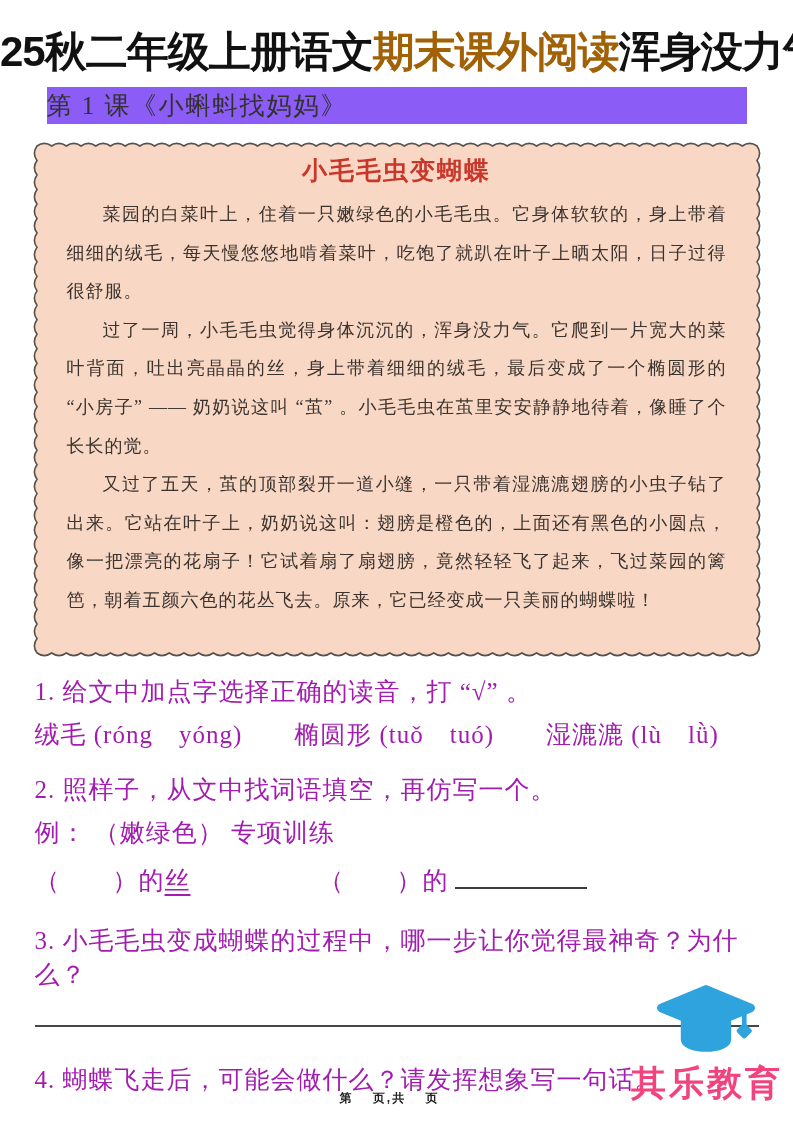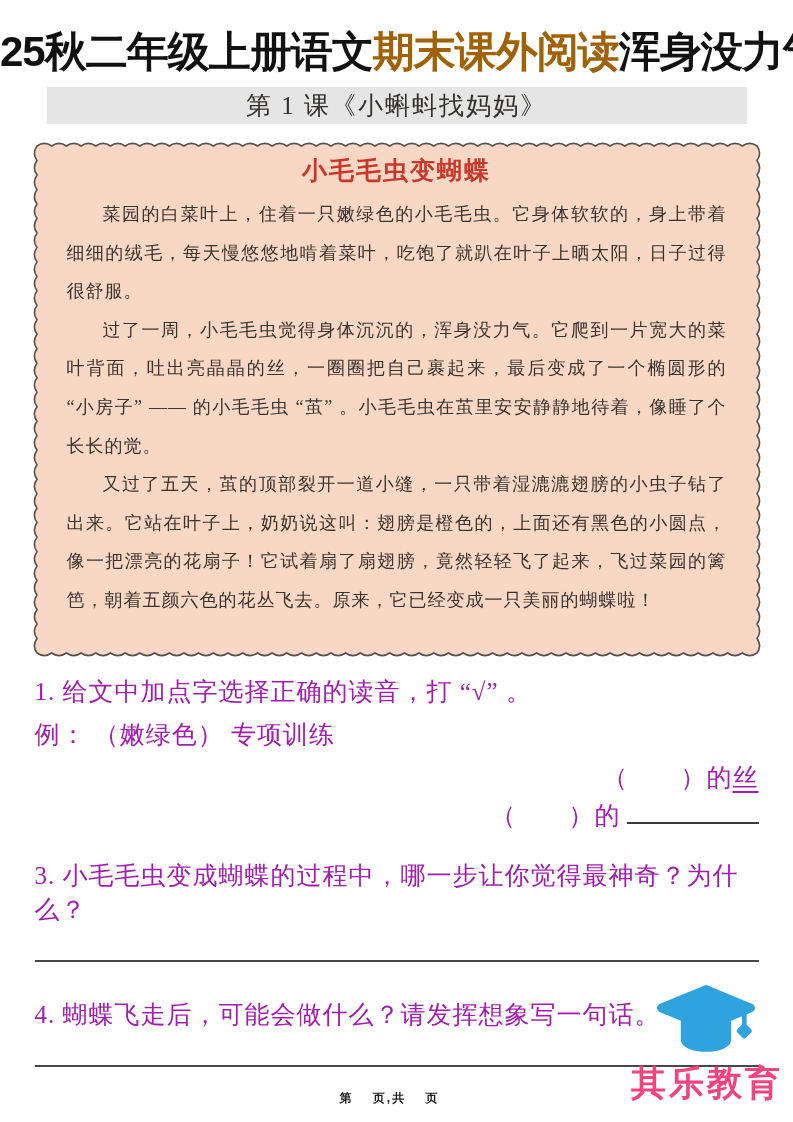--- a/index.html
+++ b/index.html
@@ -21,22 +21,22 @@
     font-size:42px;
     font-weight:900;
     letter-spacing:-1px;
     color:#111111;
     white-space:nowrap;
   }
   .main-title .accent { color:#a16207; }
   .lesson-banner {
     width:700px; height:37px;
     margin:7px auto 0 auto;
-    background:#e5e5e5;
-    text-align:center;
+    background:#8b5cf6;
+    text-align:left;
     line-height:37px;
     font-size:25px;
     color:#33312e;
     letter-spacing:2px;
   }
   
   .story-box {
     position:relative;
     width:730px; height:517px;
     margin:17px auto;
@@ -67,21 +67,21 @@
     width:724px;
     margin:0 auto 0 auto;
     font-size:25px;
     color:#a21caf;
     letter-spacing:1px;
   }
   .q-text { line-height:34px; }
   .q1-options { margin-top:9px; line-height:34px; }
   .q2 { margin-top:21px; }
   .q2-example { margin-top:9px; }
-  .q2-blanks { margin-top:10px; display:flex; align-items:flex-end;flex-direction:column; }
+  .q2-blanks { margin-top:10px; display:flex; align-items:flex-end; }
   .q2-blanks .grp { white-space:nowrap; }
   .q2-blanks .gap1 { width:58px; } .q2-blanks .gap2 { width:70px; }
   .underlined { text-decoration:underline; text-underline-offset:5px; }
   .write-blank {
     display:inline-block;
     width:132px; height:30px;
     border-bottom:2px solid #3a3a3a;
     margin-left:6px;
   }
   .q3 { margin-top:27px; }
@@ -135,29 +135,31 @@
 
   <div class="lesson-banner">第 1 课《小蝌蚪找妈妈》</div>
 
   <div class="story-box">
     <svg class="border-svg" width="730" height="517" viewBox="0 0 730 517" aria-hidden="true">
       <path id="wavy-path" fill="#f8d7c4" stroke="#57504b" stroke-width="1.6" d="M 5 5 q 7.346938775510204 -5.2 14.693877551020408 0 q 7.346938775510204 -5.2 14.693877551020408 0 q 7.346938775510204 -5.2 14.693877551020408 0 q 7.346938775510204 -5.2 14.693877551020408 0 q 7.346938775510204 -5.2 14.693877551020408 0 q 7.346938775510204 -5.2 14.693877551020408 0 q 7.346938775510204 -5.2 14.693877551020408 0 q 7.346938775510204 -5.2 14.693877551020408 0 q 7.346938775510204 -5.2 14.693877551020408 0 q 7.346938775510204 -5.2 14.693877551020408 0 q 7.346938775510204 -5.2 14.693877551020408 0 q 7.346938775510204 -5.2 14.693877551020408 0 q 7.346938775510204 -5.2 14.693877551020408 0 q 7.346938775510204 -5.2 14.693877551020408 0 q 7.346938775510204 -5.2 14.693877551020408 0 q 7.346938775510204 -5.2 14.693877551020408 0 q 7.346938775510204 -5.2 14.693877551020408 0 q 7.346938775510204 -5.2 14.693877551020408 0 q 7.346938775510204 -5.2 14.693877551020408 0 q 7.346938775510204 -5.2 14.693877551020408 0 q 7.346938775510204 -5.2 14.693877551020408 0 q 7.346938775510204 -5.2 14.693877551020408 0 q 7.346938775510204 -5.2 14.693877551020408 0 q 7.346938775510204 -5.2 14.693877551020408 0 q 7.346938775510204 -5.2 14.693877551020408 0 q 7.346938775510204 -5.2 14.693877551020408 0 q 7.346938775510204 -5.2 14.693877551020408 0 q 7.346938775510204 -5.2 14.693877551020408 0 q 7.346938775510204 -5.2 14.693877551020408 0 q 7.346938775510204 -5.2 14.693877551020408 0 q 7.346938775510204 -5.2 14.693877551020408 0 q 7.346938775510204 -5.2 14.693877551020408 0 q 7.346938775510204 -5.2 14.693877551020408 0 q 7.346938775510204 -5.2 14.693877551020408 0 q 7.346938775510204 -5.2 14.693877551020408 0 q 7.346938775510204 -5.2 14.693877551020408 0 q 7.346938775510204 -5.2 14.693877551020408 0 q 7.346938775510204 -5.2 14.693877551020408 0 q 7.346938775510204 -5.2 14.693877551020408 0 q 7.346938775510204 -5.2 14.693877551020408 0 q 7.346938775510204 -5.2 14.693877551020408 0 q 7.346938775510204 -5.2 14.693877551020408 0 q 7.346938775510204 -5.2 14.693877551020408 0 q 7.346938775510204 -5.2 14.693877551020408 0 q 7.346938775510204 -5.2 14.693877551020408 0 q 7.346938775510204 -5.2 14.693877551020408 0 q 7.346938775510204 -5.2 14.693877551020408 0 q 7.346938775510204 -5.2 14.693877551020408 0 q 7.346938775510204 -5.2 14.693877551020408 0 q 5.2 7.242857142857143 0 14.485714285714286 q 5.2 7.242857142857143 0 14.485714285714286 q 5.2 7.242857142857143 0 14.485714285714286 q 5.2 7.242857142857143 0 14.485714285714286 q 5.2 7.242857142857143 0 14.485714285714286 q 5.2 7.242857142857143 0 14.485714285714286 q 5.2 7.242857142857143 0 14.485714285714286 q 5.2 7.242857142857143 0 14.485714285714286 q 5.2 7.242857142857143 0 14.485714285714286 q 5.2 7.242857142857143 0 14.485714285714286 q 5.2 7.242857142857143 0 14.485714285714286 q 5.2 7.242857142857143 0 14.485714285714286 q 5.2 7.242857142857143 0 14.485714285714286 q 5.2 7.242857142857143 0 14.485714285714286 q 5.2 7.242857142857143 0 14.485714285714286 q 5.2 7.242857142857143 0 14.485714285714286 q 5.2 7.242857142857143 0 14.485714285714286 q 5.2 7.242857142857143 0 14.485714285714286 q 5.2 7.242857142857143 0 14.485714285714286 q 5.2 7.242857142857143 0 14.485714285714286 q 5.2 7.242857142857143 0 14.485714285714286 q 5.2 7.242857142857143 0 14.485714285714286 q 5.2 7.242857142857143 0 14.485714285714286 q 5.2 7.242857142857143 0 14.485714285714286 q 5.2 7.242857142857143 0 14.485714285714286 q 5.2 7.242857142857143 0 14.485714285714286 q 5.2 7.242857142857143 0 14.485714285714286 q 5.2 7.242857142857143 0 14.485714285714286 q 5.2 7.242857142857143 0 14.485714285714286 q 5.2 7.242857142857143 0 14.485714285714286 q 5.2 7.242857142857143 0 14.485714285714286 q 5.2 7.242857142857143 0 14.485714285714286 q 5.2 7.242857142857143 0 14.485714285714286 q 5.2 7.242857142857143 0 14.485714285714286 q 5.2 7.242857142857143 0 14.485714285714286 q -7.346938775510204 5.2 -14.693877551020408 0 q -7.346938775510204 5.2 -14.693877551020408 0 q -7.346938775510204 5.2 -14.693877551020408 0 q -7.346938775510204 5.2 -14.693877551020408 0 q -7.346938775510204 5.2 -14.693877551020408 0 q -7.346938775510204 5.2 -14.693877551020408 0 q -7.346938775510204 5.2 -14.693877551020408 0 q -7.346938775510204 5.2 -14.693877551020408 0 q -7.346938775510204 5.2 -14.693877551020408 0 q -7.346938775510204 5.2 -14.693877551020408 0 q -7.346938775510204 5.2 -14.693877551020408 0 q -7.346938775510204 5.2 -14.693877551020408 0 q -7.346938775510204 5.2 -14.693877551020408 0 q -7.346938775510204 5.2 -14.693877551020408 0 q -7.346938775510204 5.2 -14.693877551020408 0 q -7.346938775510204 5.2 -14.693877551020408 0 q -7.346938775510204 5.2 -14.693877551020408 0 q -7.346938775510204 5.2 -14.693877551020408 0 q -7.346938775510204 5.2 -14.693877551020408 0 q -7.346938775510204 5.2 -14.693877551020408 0 q -7.346938775510204 5.2 -14.693877551020408 0 q -7.346938775510204 5.2 -14.693877551020408 0 q -7.346938775510204 5.2 -14.693877551020408 0 q -7.346938775510204 5.2 -14.693877551020408 0 q -7.346938775510204 5.2 -14.693877551020408 0 q -7.346938775510204 5.2 -14.693877551020408 0 q -7.346938775510204 5.2 -14.693877551020408 0 q -7.346938775510204 5.2 -14.693877551020408 0 q -7.346938775510204 5.2 -14.693877551020408 0 q -7.346938775510204 5.2 -14.693877551020408 0 q -7.346938775510204 5.2 -14.693877551020408 0 q -7.346938775510204 5.2 -14.693877551020408 0 q -7.346938775510204 5.2 -14.693877551020408 0 q -7.346938775510204 5.2 -14.693877551020408 0 q -7.346938775510204 5.2 -14.693877551020408 0 q -7.346938775510204 5.2 -14.693877551020408 0 q -7.346938775510204 5.2 -14.693877551020408 0 q -7.346938775510204 5.2 -14.693877551020408 0 q -7.346938775510204 5.2 -14.693877551020408 0 q -7.346938775510204 5.2 -14.693877551020408 0 q -7.346938775510204 5.2 -14.693877551020408 0 q -7.346938775510204 5.2 -14.693877551020408 0 q -7.346938775510204 5.2 -14.693877551020408 0 q -7.346938775510204 5.2 -14.693877551020408 0 q -7.346938775510204 5.2 -14.693877551020408 0 q -7.346938775510204 5.2 -14.693877551020408 0 q -7.346938775510204 5.2 -14.693877551020408 0 q -7.346938775510204 5.2 -14.693877551020408 0 q -7.346938775510204 5.2 -14.693877551020408 0 q -5.2 -7.242857142857143 0 -14.485714285714286 q -5.2 -7.242857142857143 0 -14.485714285714286 q -5.2 -7.242857142857143 0 -14.485714285714286 q -5.2 -7.242857142857143 0 -14.485714285714286 q -5.2 -7.242857142857143 0 -14.485714285714286 q -5.2 -7.242857142857143 0 -14.485714285714286 q -5.2 -7.242857142857143 0 -14.485714285714286 q -5.2 -7.242857142857143 0 -14.485714285714286 q -5.2 -7.242857142857143 0 -14.485714285714286 q -5.2 -7.242857142857143 0 -14.485714285714286 q -5.2 -7.242857142857143 0 -14.485714285714286 q -5.2 -7.242857142857143 0 -14.485714285714286 q -5.2 -7.242857142857143 0 -14.485714285714286 q -5.2 -7.242857142857143 0 -14.485714285714286 q -5.2 -7.242857142857143 0 -14.485714285714286 q -5.2 -7.242857142857143 0 -14.485714285714286 q -5.2 -7.242857142857143 0 -14.485714285714286 q -5.2 -7.242857142857143 0 -14.485714285714286 q -5.2 -7.242857142857143 0 -14.485714285714286 q -5.2 -7.242857142857143 0 -14.485714285714286 q -5.2 -7.242857142857143 0 -14.485714285714286 q -5.2 -7.242857142857143 0 -14.485714285714286 q -5.2 -7.242857142857143 0 -14.485714285714286 q -5.2 -7.242857142857143 0 -14.485714285714286 q -5.2 -7.242857142857143 0 -14.485714285714286 q -5.2 -7.242857142857143 0 -14.485714285714286 q -5.2 -7.242857142857143 0 -14.485714285714286 q -5.2 -7.242857142857143 0 -14.485714285714286 q -5.2 -7.242857142857143 0 -14.485714285714286 q -5.2 -7.242857142857143 0 -14.485714285714286 q -5.2 -7.242857142857143 0 -14.485714285714286 q -5.2 -7.242857142857143 0 -14.485714285714286 q -5.2 -7.242857142857143 0 -14.485714285714286 q -5.2 -7.242857142857143 0 -14.485714285714286 q -5.2 -7.242857142857143 0 -14.485714285714286 Z"></path>
     </svg>
     <div class="story-content">
       <div class="story-title">小毛毛虫变蝴蝶</div>
       <p class="story-para">菜园的白菜叶上，住着一只嫩绿色的小毛毛虫。它身体软软的，身上带着细细的绒毛，每天慢悠悠地啃着菜叶，吃饱了就趴在叶子上晒太阳，日子过得很舒服。</p>
-      <p class="story-para">过了一周，小毛毛虫觉得身体沉沉的，浑身没力气。它爬到一片宽大的菜叶背面，吐出亮晶晶的丝，一圈圈把自己裹起来，最后变成了一个椭圆形的 “小房子” —— 的小毛毛虫 “茧” 。小毛毛虫在茧里安安静静地待着，像睡了个长长的觉。</p>
+      <p class="story-para">过了一周，小毛毛虫觉得身体沉沉的，浑身没力气。它爬到一片宽大的菜叶背面，吐出亮晶晶的丝，身上带着细细的绒毛，最后变成了一个椭圆形的 “小房子” —— 奶奶说这叫 “茧” 。小毛毛虫在茧里安安静静地待着，像睡了个长长的觉。</p>
       <p class="story-para">又过了五天，茧的顶部裂开一道小缝，一只带着湿漉漉翅膀的小虫子钻了出来。它站在叶子上，奶奶说这叫：翅膀是橙色的，上面还有黑色的小圆点，像一把漂亮的花扇子！它试着扇了扇翅膀，竟然轻轻飞了起来，飞过菜园的篱笆，朝着五颜六色的花丛飞去。原来，它已经变成一只美丽的蝴蝶啦！</p>
     </div>
   </div>
 
   <div class="questions">
 
     <div class="q-text">1. 给文中加点字选择正确的读音，打 “√” 。</div>
+    <div class="q1-options">绒毛 (róng　yóng)　　椭圆形 (tuǒ　tuó)　　湿漉漉 (lù　lǜ)</div>
 
+    <div class="q-text q2">2. 照样子，从文中找词语填空，再仿写一个。</div>
     <div class="q2-example">例： （嫩绿色） 专项训练</div>
     <div class="q2-blanks">
       <span class="grp"><span>（　　）的</span><span class="underlined">丝</span></span>
       <span class="gap1"></span>
       <span class="gap2"></span>
       <span class="grp"><span>（　　）的</span><span class="write-blank"></span></span>
     </div>
 
     <div class="q-text q3">3. 小毛毛虫变成蝴蝶的过程中，哪一步让你觉得最神奇？为什么？</div>
     <div class="answer-line"></div>

